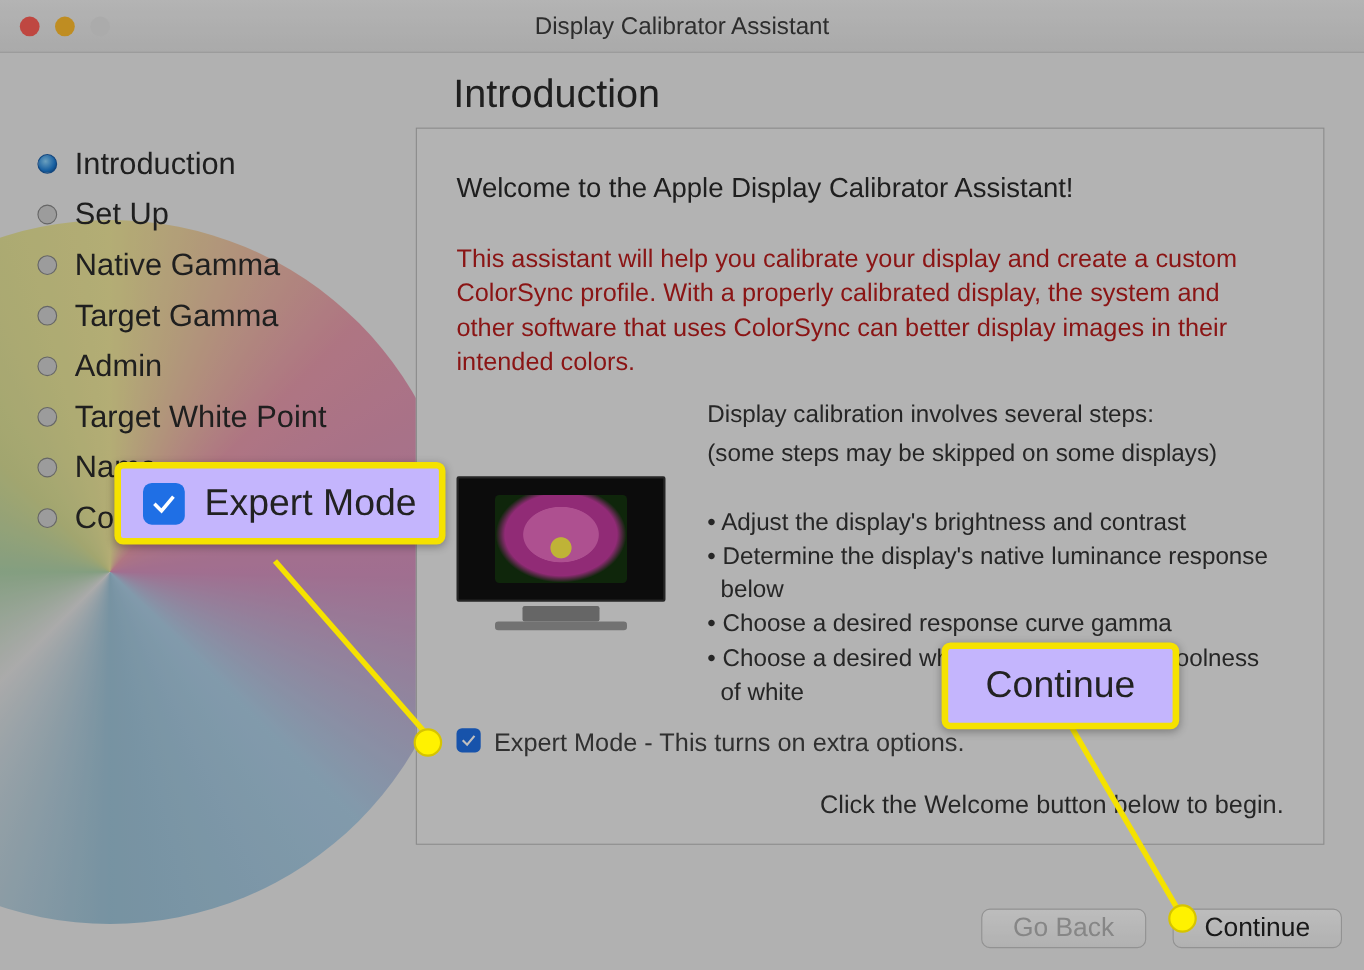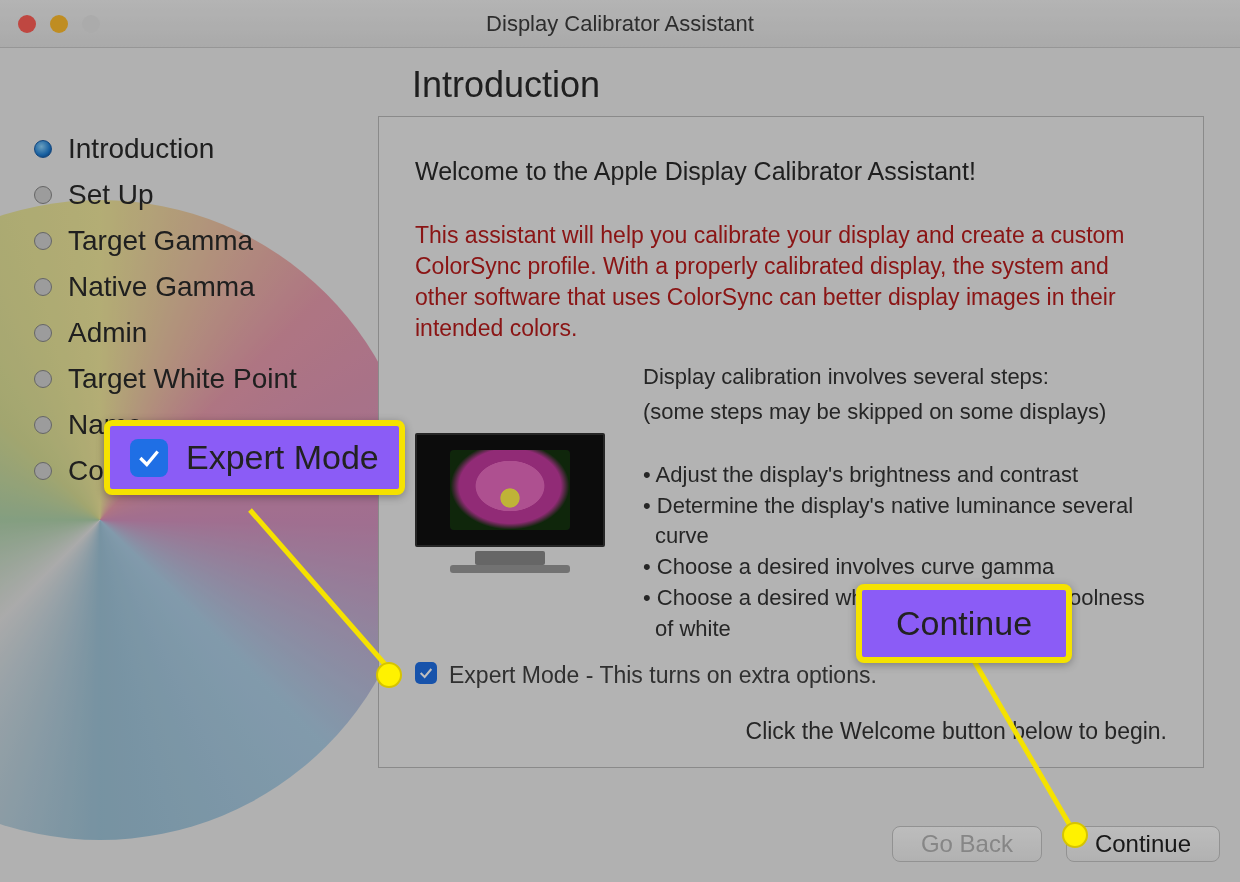--- a/index.html
+++ b/index.html
@@ -51,21 +51,21 @@
 .chk svg { width: 16px; height: 16px; stroke: #fff; stroke-width: 3; fill: none; }
 .begin { position: absolute; right: 36px; bottom: 22px; font-size: 23px; color: #333; }
 
 
 .buttons { position: absolute; right: 20px; bottom: 20px; display: flex; gap: 24px; }
 .btn { font-size: 24px; padding: 3px 28px; border: 1px solid #c3c3c3; border-radius: 8px; background: linear-gradient(#fcfcfc,#ededed); color: #444; }
 .btn.disabled { color: #b3b3b3; }
 .btn.primary { color: #222; }
 
 
-.callout { position: absolute; z-index: 10; background: #8b5cf6; border: 6px solid #f5e200; border-radius: 8px; box-shadow: 0 2px 8px rgba(0,0,0,0.3); display:flex; align-items:center; padding: 12px 20px; font-size: 34px; color: #222; gap: 18px; }
+.callout { position: absolute; z-index: 10; background: #c4b5fd; border: 6px solid #f5e200; border-radius: 8px; box-shadow: 0 2px 8px rgba(0,0,0,0.3); display:flex; align-items:center; padding: 12px 20px; font-size: 34px; color: #222; gap: 18px; }
 .callout .chk { width: 38px; height: 38px; border-radius: 8px; }
 .callout .chk svg { width: 26px; height: 26px; }
 .pointer-dot { position: absolute; width: 26px; height: 26px; border-radius: 50%; background: #fff200; border: 2px solid #d6c400; z-index: 9; }
 
 svg.connector { position: absolute; z-index: 8; pointer-events: none; }
 </style>
 </head>
 <body>
 
 <div class="wheel"></div>
@@ -83,25 +83,25 @@
   <div class="step">
       <div class="bullet active"></div>
       <span>Introduction</span>
     </div>
   <div class="step">
       <div class="bullet"></div>
       <span>Set Up</span>
     </div>
   <div class="step">
       <div class="bullet"></div>
-      <span>Target Gamma</span>
+      <span>Native Gamma</span>
     </div>
   <div class="step">
       <div class="bullet"></div>
-      <span>Native Gamma</span>
+      <span>Target Gamma</span>
     </div>
   <div class="step">
       <div class="bullet"></div>
       <span>Admin</span>
     </div>
   <div class="step">
       <div class="bullet"></div>
       <span>Target White Point</span>
     </div>
   <div class="step">
@@ -125,22 +125,22 @@
           <div class="flower"></div>
         </div>
       <div class="stand"></div>
         <div class="base"></div>
     </div>
     <div class="steps-block">
       <div class="steps-head">Display calibration involves several steps:</div>
       <div class="steps-sub">(some steps may be skipped on some displays)</div>
       <ul>
         <li>Adjust the display's brightness and contrast</li>
-        <li>Determine the display's native luminance several curve</li>
-        <li>Choose a desired involves curve gamma</li>
+        <li>Determine the display's native luminance response below</li>
+        <li>Choose a desired response curve gamma</li>
         <li>Choose a desired white point (warmth or coolness of white</li>
       </ul>
     </div>
   </div>
   <div class="expert-row">
     <div class="chk">
       <svg viewBox="0 0 24 24">
           <path d="M4 12 L10 18 L20 6"></path>
         </svg>
     </div>

